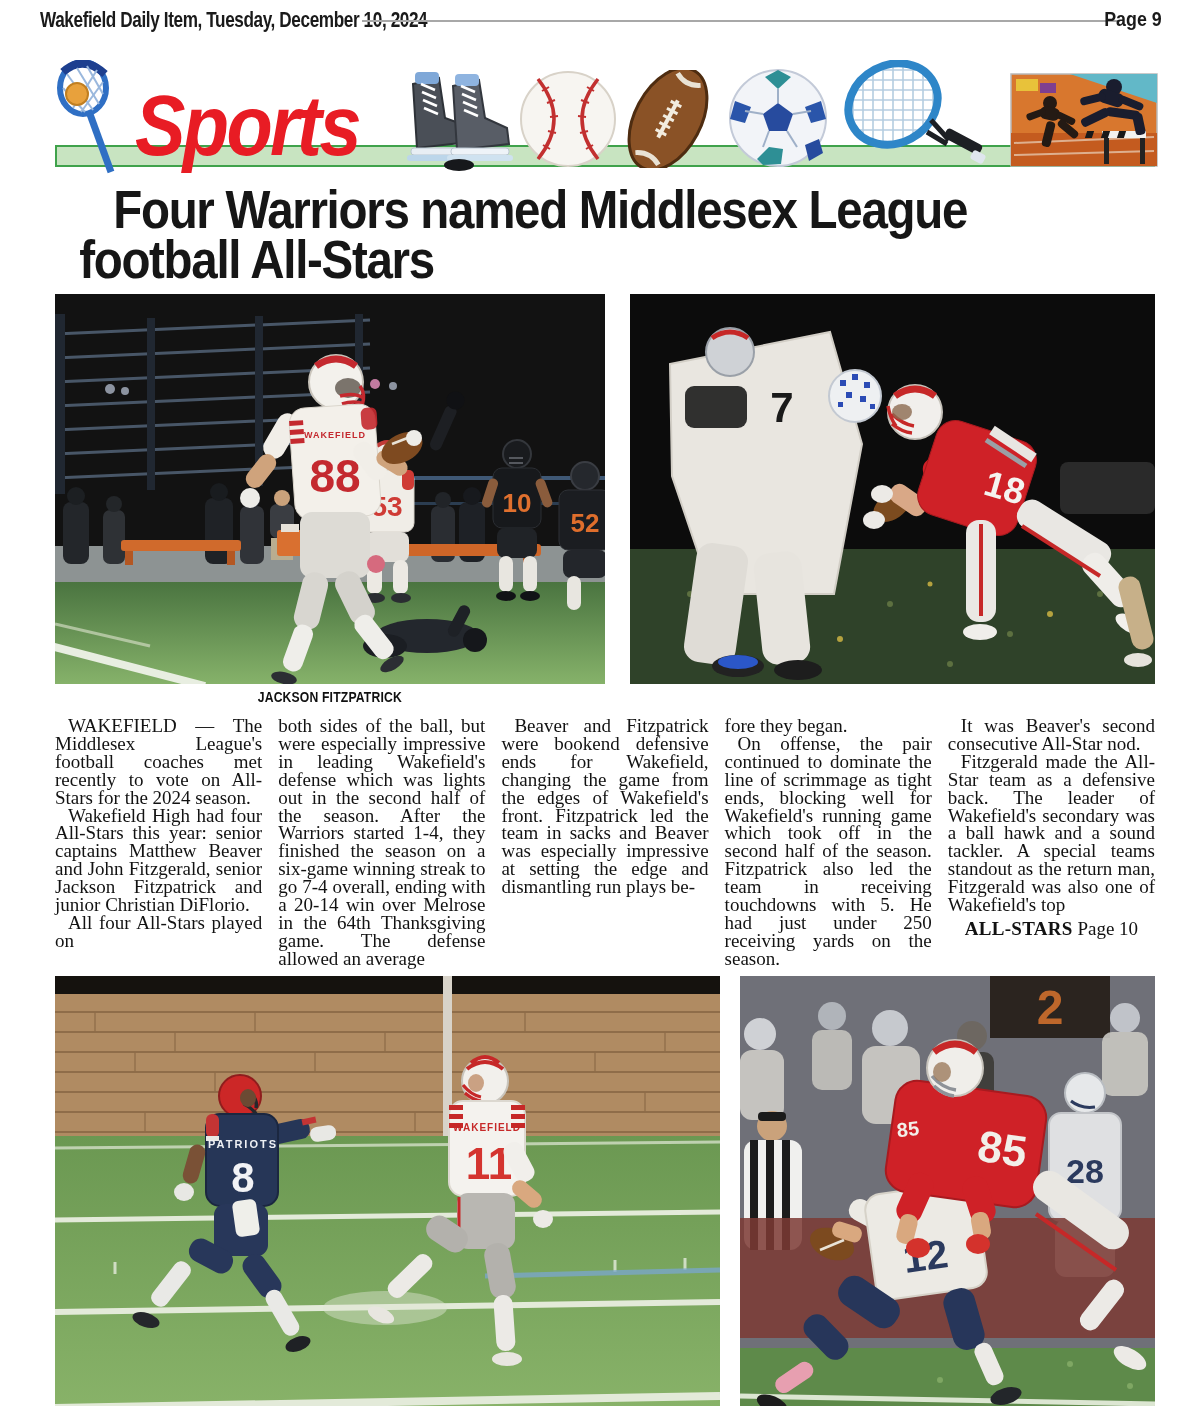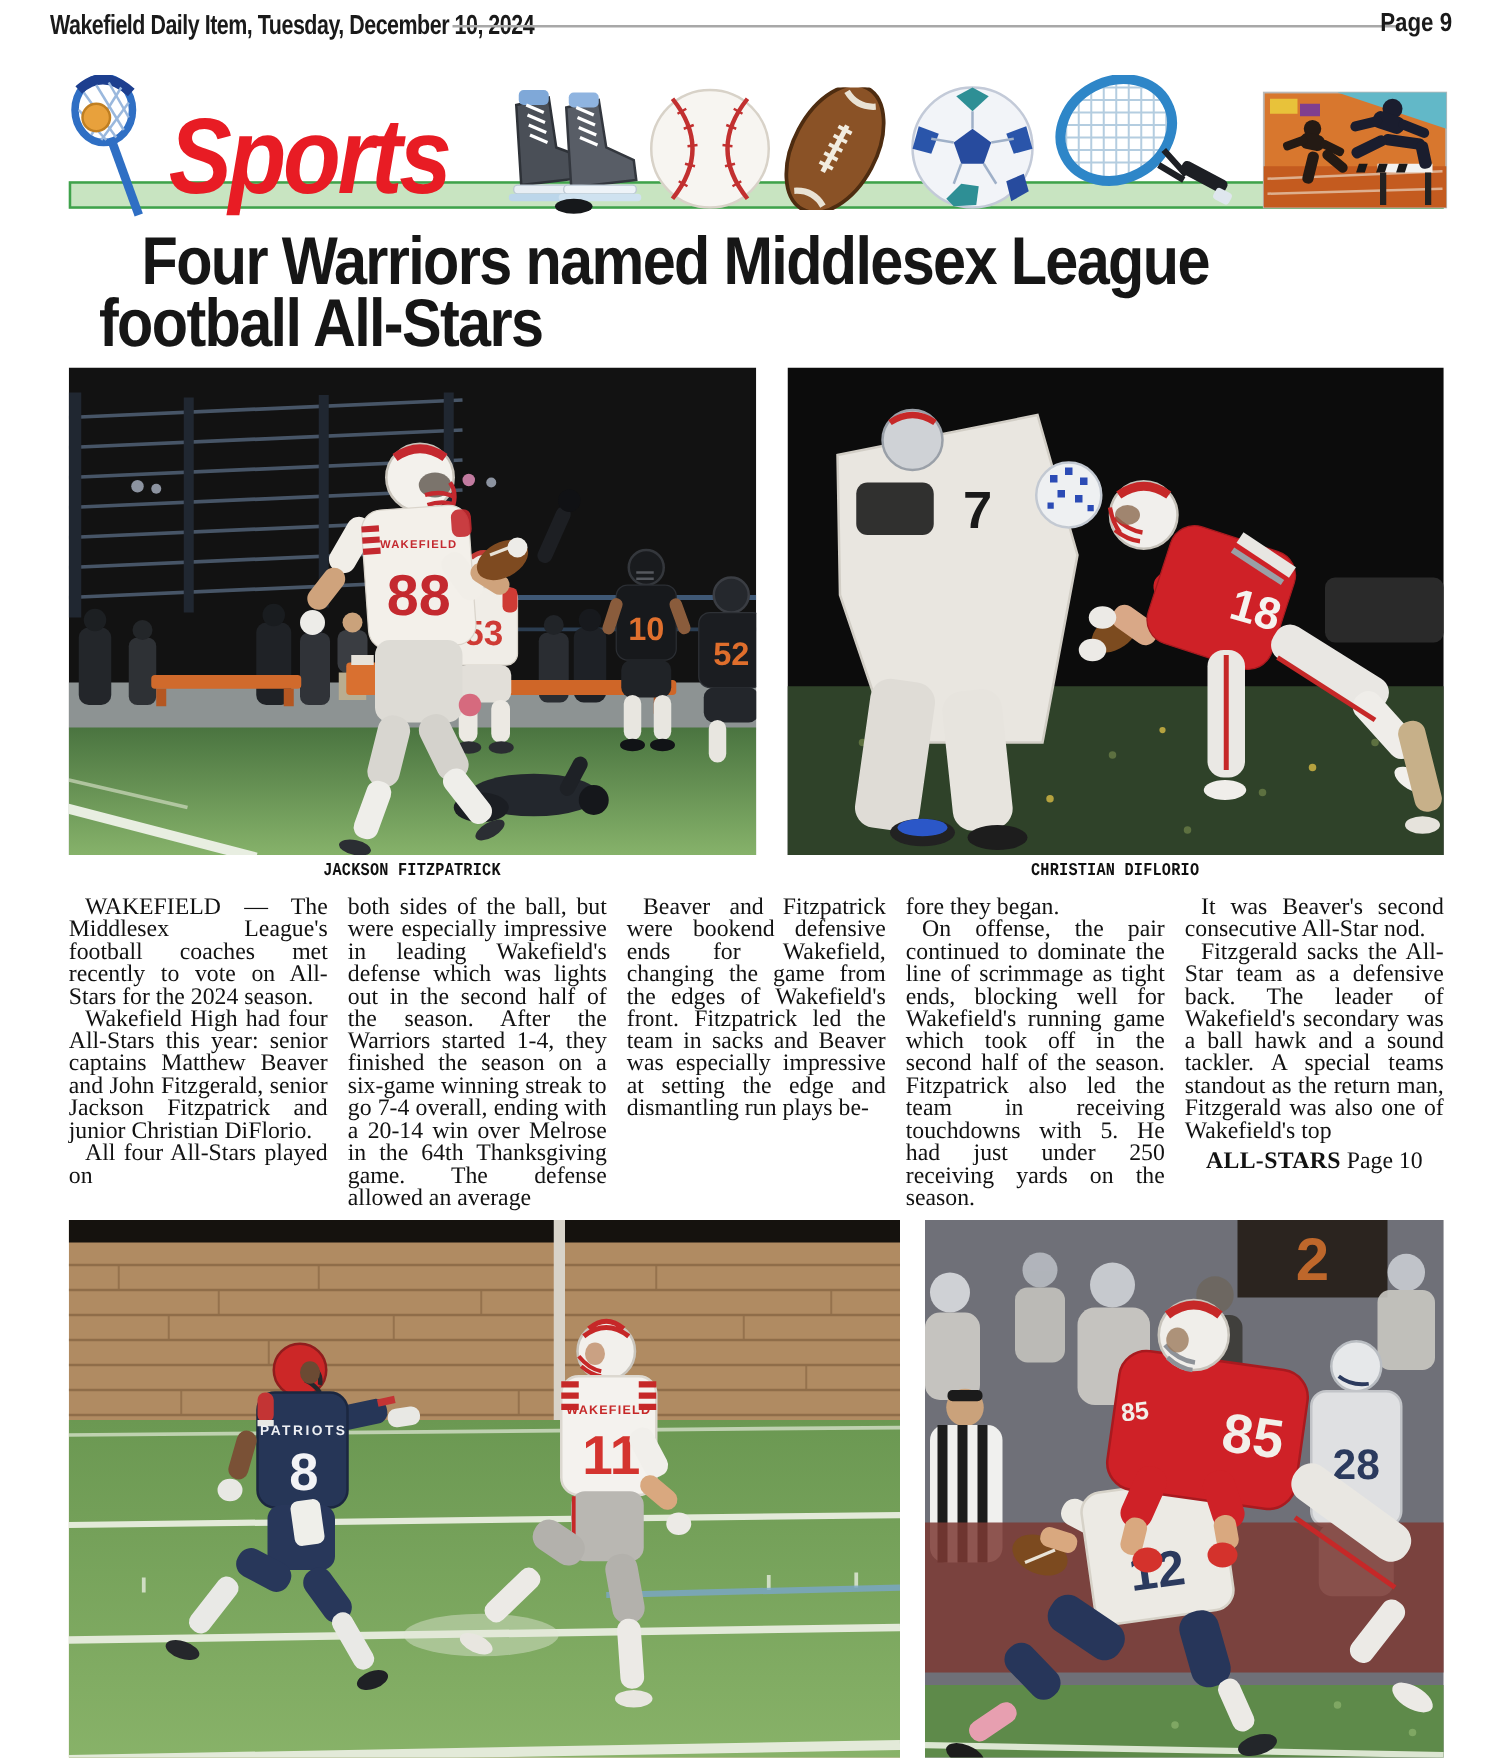--- a/index.html
+++ b/index.html
@@ -28,21 +28,21 @@
   .headline .l{display:inline-block;font-size:54px;line-height:50px;letter-spacing:-1.5px;transform:scaleX(0.88);white-space:nowrap;}
 
   
   .photo-row{display:flex;margin-top:10px;}
   .photo-row.r1{gap:25px;}
   .photo-row.r2{gap:20px;}
   .photo svg{display:block;}
   .caption-row{display:flex;margin-top:5px;}
   .caption-row.r1{gap:25px;}
   .caption-row.r2{gap:20px;}
-  .caption{text-align:center;font-family:Liberation Mono, monospace;font-weight:700;font-size:14.5px;color:#101010;}
+  .caption{text-align:center;font-family:Liberation Sans, sans-serif;font-weight:700;font-size:14.5px;color:#101010;}
   .caption span{display:inline-block;transform:scaleX(0.84);letter-spacing:0.2px;white-space:nowrap;}
 
   
   .article{display:flex;gap:16px;margin-top:12px;font-size:19px;line-height:17.9px;text-align:justify;min-height:200px;}
   .article .col{flex:1;}
   .article p{margin:0;text-indent:13px;}
   .article p.cont{text-indent:0;}
   .article p.jump{text-indent:0;text-align:center;margin-top:6px;}
   .article p.jump b{letter-spacing:0.3px;text-align:right;}
 
@@ -456,42 +456,41 @@
       </g>
 
       <rect x="495" y="282" width="22" height="74" rx="10" fill="#c7b089" transform="rotate(-14 506 319)"></rect>
       <ellipse cx="508" cy="366" rx="14" ry="7" fill="#e6e3dc"></ellipse>
     </svg>
   </div>
 </div>
 
 <div class="caption-row r1 content">
   <div class="caption" style="width:550px;"><span>JACKSON FITZPATRICK</span></div>
-  <div class="caption" style="width:525px;"><span>CHRISTIAN DIFLORIO</span></div>
 </div>
 
 <div class="article content">
   <div class="col">
     <p>WAKEFIELD — The Middlesex League's football coaches met recently to vote on All-Stars for the 2024 season.</p>
     <p>Wakefield High had four All-Stars this year: senior captains Matthew Beaver and John Fitzgerald, senior Jackson Fitzpatrick and junior Christian DiFlorio.</p>
     <p>All four All-Stars played on</p>
   </div>
   <div class="col">
     <p class="cont">both sides of the ball, but were especially impressive in leading Wakefield's defense which was lights out in the second half of the season. After the Warriors started 1-4, they finished the season on a six-game winning streak to go 7-4 overall, ending with a 20-14 win over Melrose in the 64th Thanksgiving game. The defense allowed an average</p>
   </div>
   <div class="col">
     <p>Beaver and Fitzpatrick were bookend defensive ends for Wakefield, changing the game from the edges of Wakefield's front. Fitzpatrick led the team in sacks and Beaver was especially impressive at setting the edge and dismantling run plays be-</p>
   </div>
   <div class="col">
     <p class="cont">fore they began.</p>
     <p>On offense, the pair continued to dominate the line of scrimmage as tight ends, blocking well for Wakefield's running game which took off in the second half of the season. Fitzpatrick also led the team in receiving touchdowns with 5. He had just under 250 receiving yards on the season.</p>
   </div>
   <div class="col">
     <p>It was Beaver's second consecutive All-Star nod.</p>
-    <p>Fitzgerald sacks the All-Star team as a defensive back. The leader of Wakefield's secondary was a ball hawk and a sound tackler. A special teams standout as the return man, Fitzgerald was also one of Wakefield's top</p>
+    <p>Fitzgerald made the All-Star team as a defensive back. The leader of Wakefield's secondary was a ball hawk and a sound tackler. A special teams standout as the return man, Fitzgerald was also one of Wakefield's top</p>
     <p class="jump"><b>ALL-STARS</b> <span>Page 10</span></p>
   </div>
 </div>
 
 <div class="photo-row r2 content" style="margin-top:8px;">
 
   <div class="photo">
     <svg width="665" height="450" viewBox="0 0 665 450">
       <defs>
         <linearGradient id="gC" x1="0" y1="0" x2="0" y2="1">

